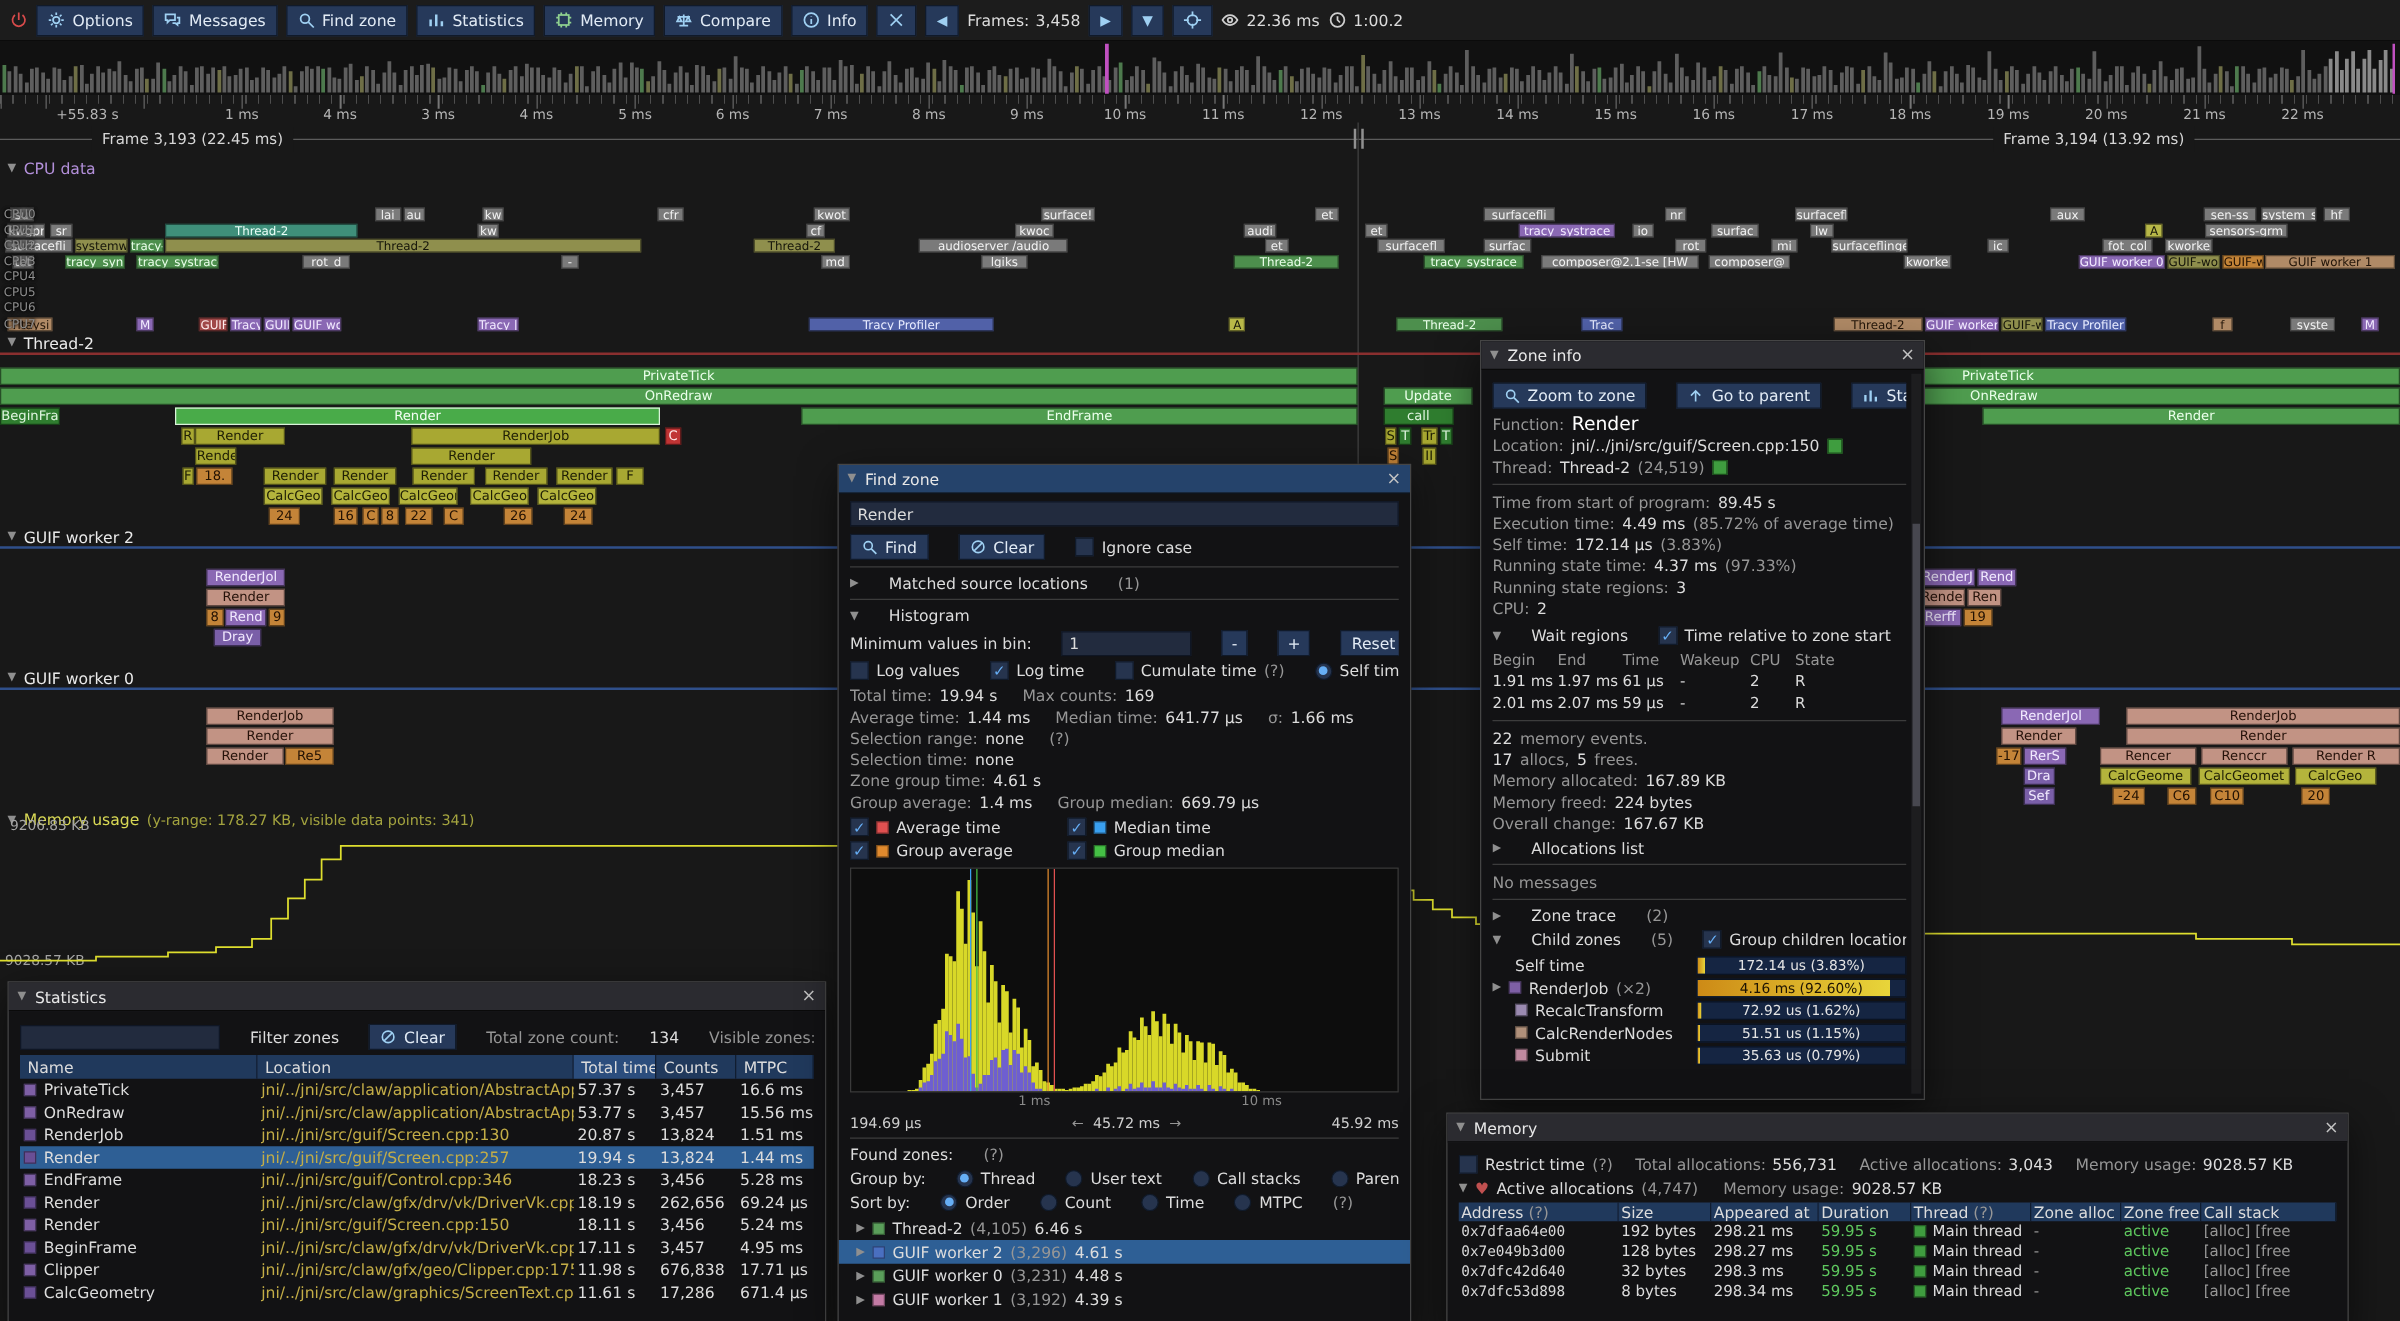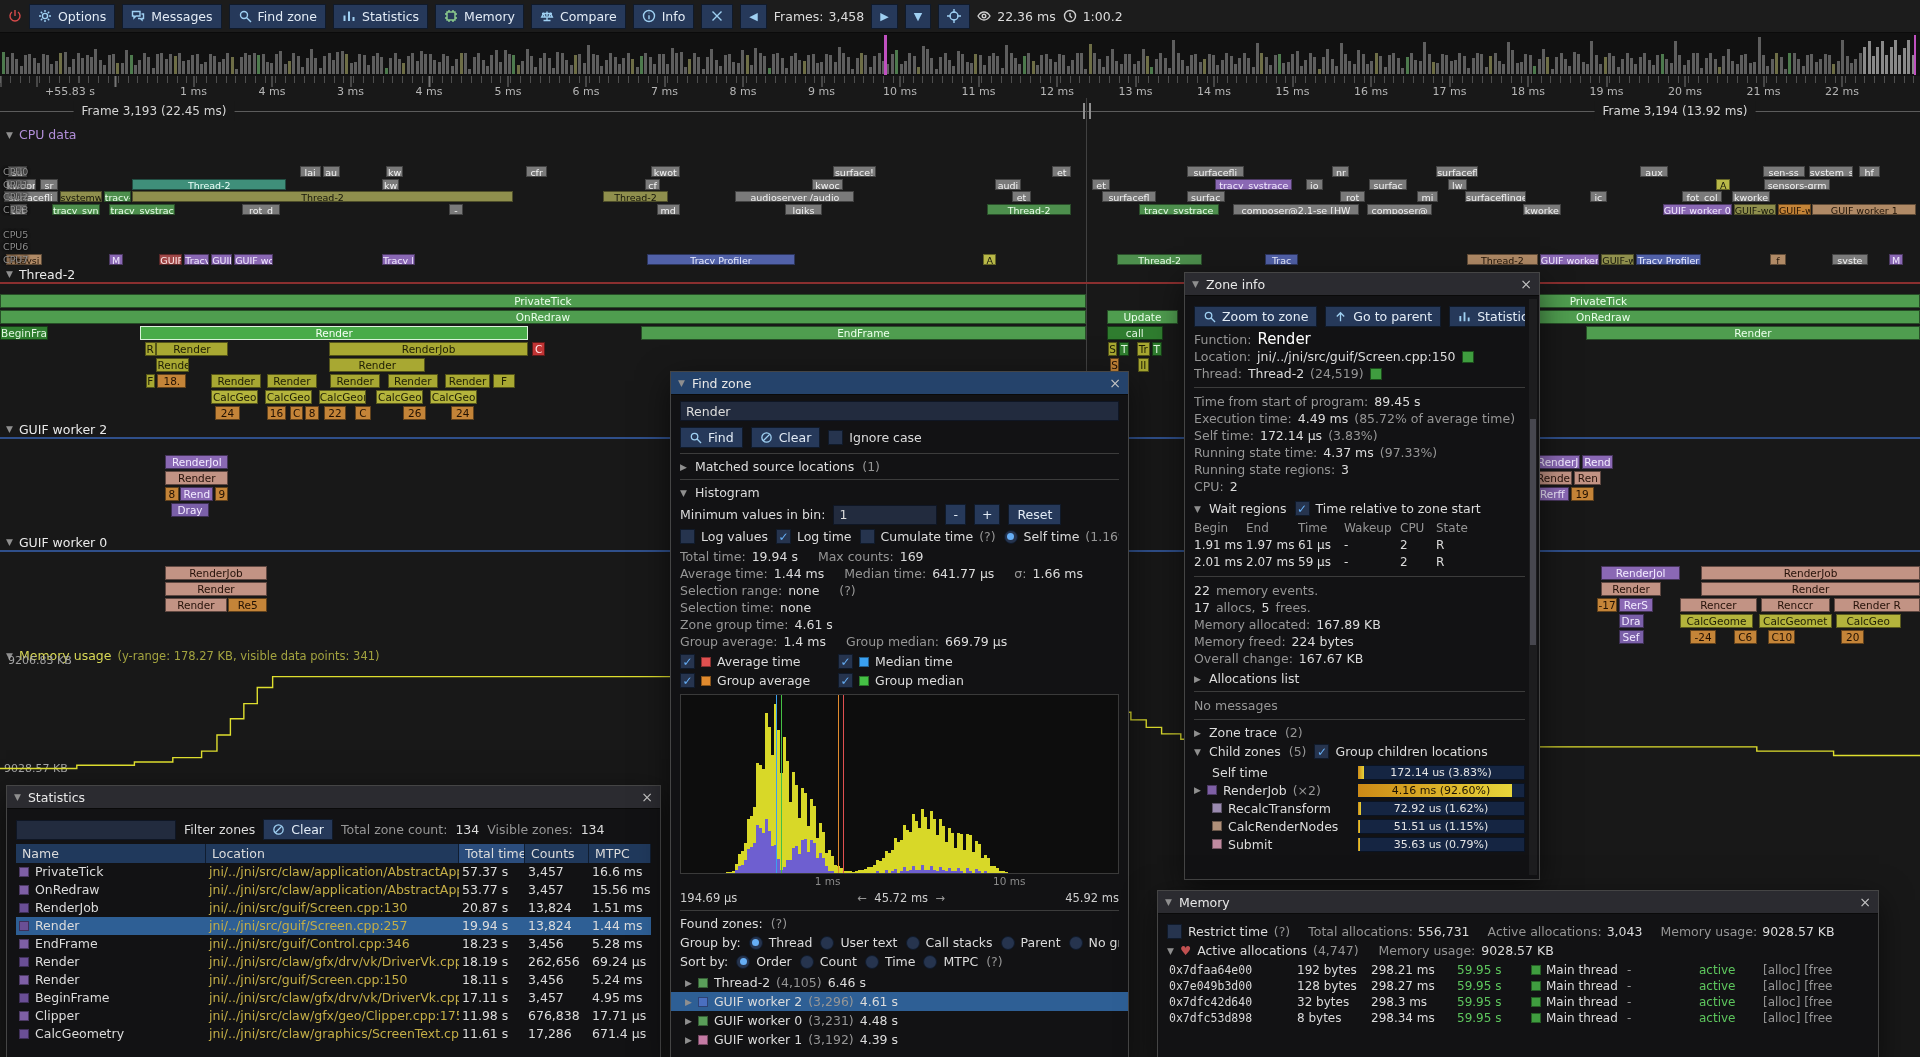--- a/index.html
+++ b/index.html
@@ -63,21 +63,21 @@
   .btn{background:#26395a;border:1px solid #101a2a;color:#e2ebf5;height:21px;display:inline-flex;align-items:center;gap:6px;padding:0 8px;font-size:12.5px;box-sizing:border-box}
   .btn svg{stroke:#9fd0f2;width:13px;height:13px;fill:none;stroke-width:1.4}
   .inp{background:#222b3e;border:1px solid #0f1624;color:#dcdcdc;height:20px;box-sizing:border-box;padding:0 5px;font-size:12.5px;font-family:inherit}
   .cb{display:inline-flex;align-items:center;gap:6px;white-space:nowrap}
   .box{width:15px;height:15px;background:#26344e;border:1px solid #101a2a;display:inline-flex;align-items:center;justify-content:center;
        color:#66aef5;font-size:12px;font-weight:bold;box-sizing:border-box;flex:none}
   .radio{width:14px;height:14px;border-radius:50%;background:#26344e;border:1px solid #101a2a;display:inline-flex;align-items:center;justify-content:center;box-sizing:border-box;flex:none}
   .radio.on::after{content:"";width:7px;height:7px;border-radius:50%;background:#66aef5}
   .sq{width:10px;height:10px;display:inline-block;border:1px solid rgba(0,0,0,.4);box-sizing:border-box;flex:none}
   .sep{height:1px;background:#3c3c3c;margin:5px 0}
-  .frow{display:flex;align-items:center;gap:8px;margin:4px 0;white-space:nowrap;overflow:hidden}
+  .frow{display:flex;align-items:center;gap:24px;margin:4px 0;white-space:nowrap;overflow:hidden}
   .zline{display:flex;align-items:center;gap:6px;line-height:17px;white-space:nowrap;overflow:hidden}
 
   
   #win-stats{left:6px;top:785px;width:655px;height:280px}
   #stats-head,.strow{display:grid;grid-template-columns:190px 253px 66px 64px 1fr}
   .th{background:#20395c;border-right:1px solid #101d30;padding:2px 6px;font-size:12.5px;overflow:hidden;white-space:nowrap}
   .th-sorted{background:#2b4d7d}
   .strow{height:18px;line-height:18px;overflow:hidden}
   .strow .cell{overflow:hidden;white-space:nowrap;padding:0 6px 0 3px}
   .strow .loc{color:#c3ad47}
@@ -771,20 +771,23 @@
         <div class="cpublock" style="left: 986.88px; width: 84.48px; background: rgb(77, 143, 77); color: rgb(234, 255, 234);">Thread-2</div>
         <div class="cpublock" style="left: 1138.56px; width: 80.64px; background: rgb(77, 143, 77); color: rgb(234, 255, 234);">tracy_systrace</div>
         <div class="cpublock" style="left: 1232.64px; width: 126.72px; background: rgb(122, 122, 122); color: rgb(242, 242, 242);">composer@2.1-se [HW</div>
         <div class="cpublock" style="left: 1367.04px; width: 65.28px; background: rgb(122, 122, 122); color: rgb(242, 242, 242);">composer@</div>
         <div class="cpublock" style="left: 1522.56px; width: 38.4px; background: rgb(122, 122, 122); color: rgb(242, 242, 242);">kworke</div>
         <div class="cpublock" style="left: 1662.72px; width: 69.12px; background: rgb(138, 104, 180); color: rgb(242, 234, 255);">GUIF worker 0</div>
         <div class="cpublock" style="left: 1733.76px; width: 42.24px; background: rgb(143, 143, 77); color: rgb(21, 21, 10);">GUIF-work</div>
         <div class="cpublock" style="left: 1777.92px; width: 32.64px; background: rgb(196, 132, 56); color: rgb(34, 17, 3);">GUIF-w</div>
         <div class="cpublock" style="left: 1812.48px; width: 103.68px; background: rgb(176, 138, 102); color: rgb(33, 20, 8);">GUIF worker 1</div>
       </div>
+      <div class="cpurow" style="top: 216px;">
+        <div class="cpulabel">CPU4</div>
+      </div>
       <div class="cpurow" style="top: 228.5px;">
         <div class="cpulabel">CPU5</div>
       </div>
       <div class="cpurow" style="top: 241px;">
         <div class="cpulabel">CPU6</div>
       </div>
       <div class="cpurow" style="top: 253.5px;">
         <div class="cpulabel">CPU7</div>
         <div class="cpublock" style="left: 5.76px; width: 36.48px; background: rgb(176, 138, 102); color: rgb(33, 20, 8);">Titaysi</div>
         <div class="cpublock" style="left: 109.44px; width: 13.44px; background: rgb(138, 104, 180); color: rgb(242, 234, 255);">M</div>
@@ -1620,20 +1623,30 @@
           </span>
       </div>
       <div class="frow" style="gap:6px">
         <span class="tri">▼</span>
         <span style="color:#c05050">♥</span>
         <span>Active allocations</span>
         <span class="dim">(4,747)</span>
         <span class="dim gap">Memory usage:</span>
         <span>9028.57 KB</span>
       </div>
+      <div id="mw-head">
+          <div class="th">Address <span class="dim">(?)</span></div>
+          <div class="th">Size</div>
+          <div class="th">Appeared at</div>
+          <div class="th">Duration</div>
+          <div class="th">Thread <span class="dim">(?)</span></div>
+          <div class="th">Zone alloc</div>
+          <div class="th">Zone free</div>
+          <div class="th">Call stack</div>
+        </div>
       <div id="mw-body">
           <div class="mrow">
             <div class="mono">0x7dfaa64e00</div>
             <div>192 bytes</div>
             <div>298.21 ms</div>
             <div class="grn">59.95 s</div>
             <div><span class="sq" style="background:#3f9d3f;margin-right:5px;vertical-align:-1px"></span>Main thread</div>
             <div class="dim">-</div>
             <div class="grn">active</div>
             <div class="dim">[alloc] [free</div>

